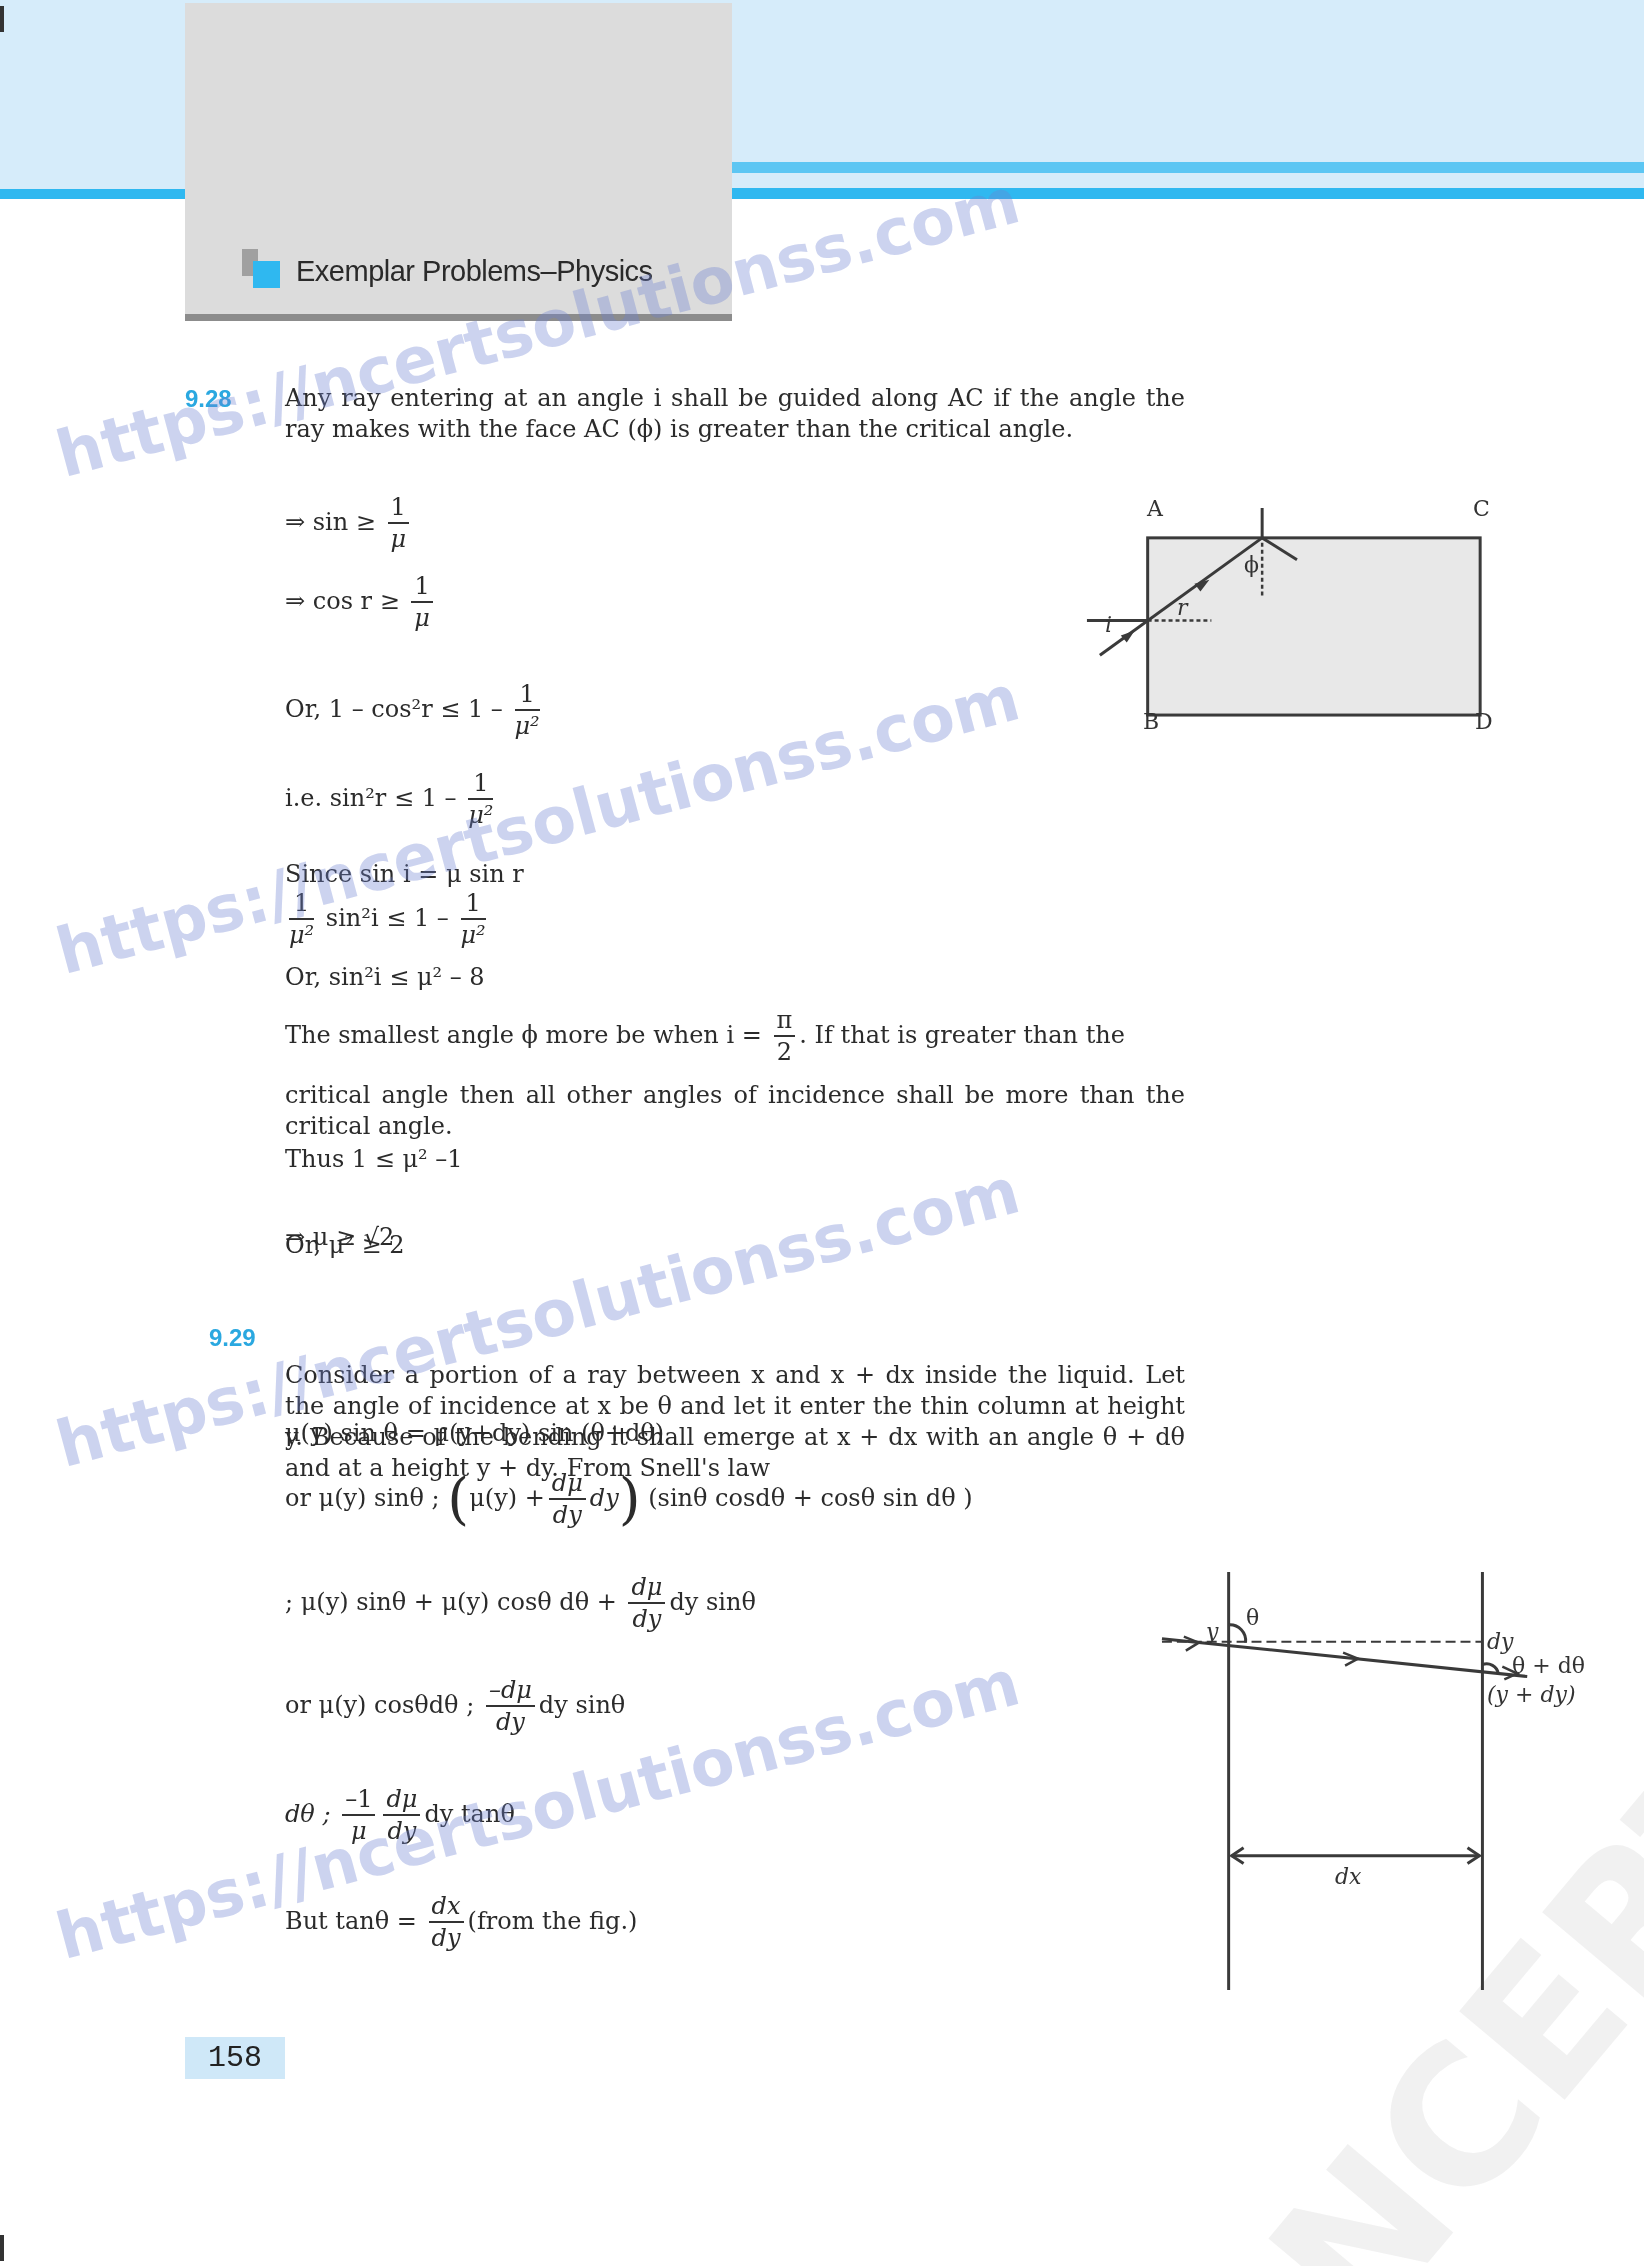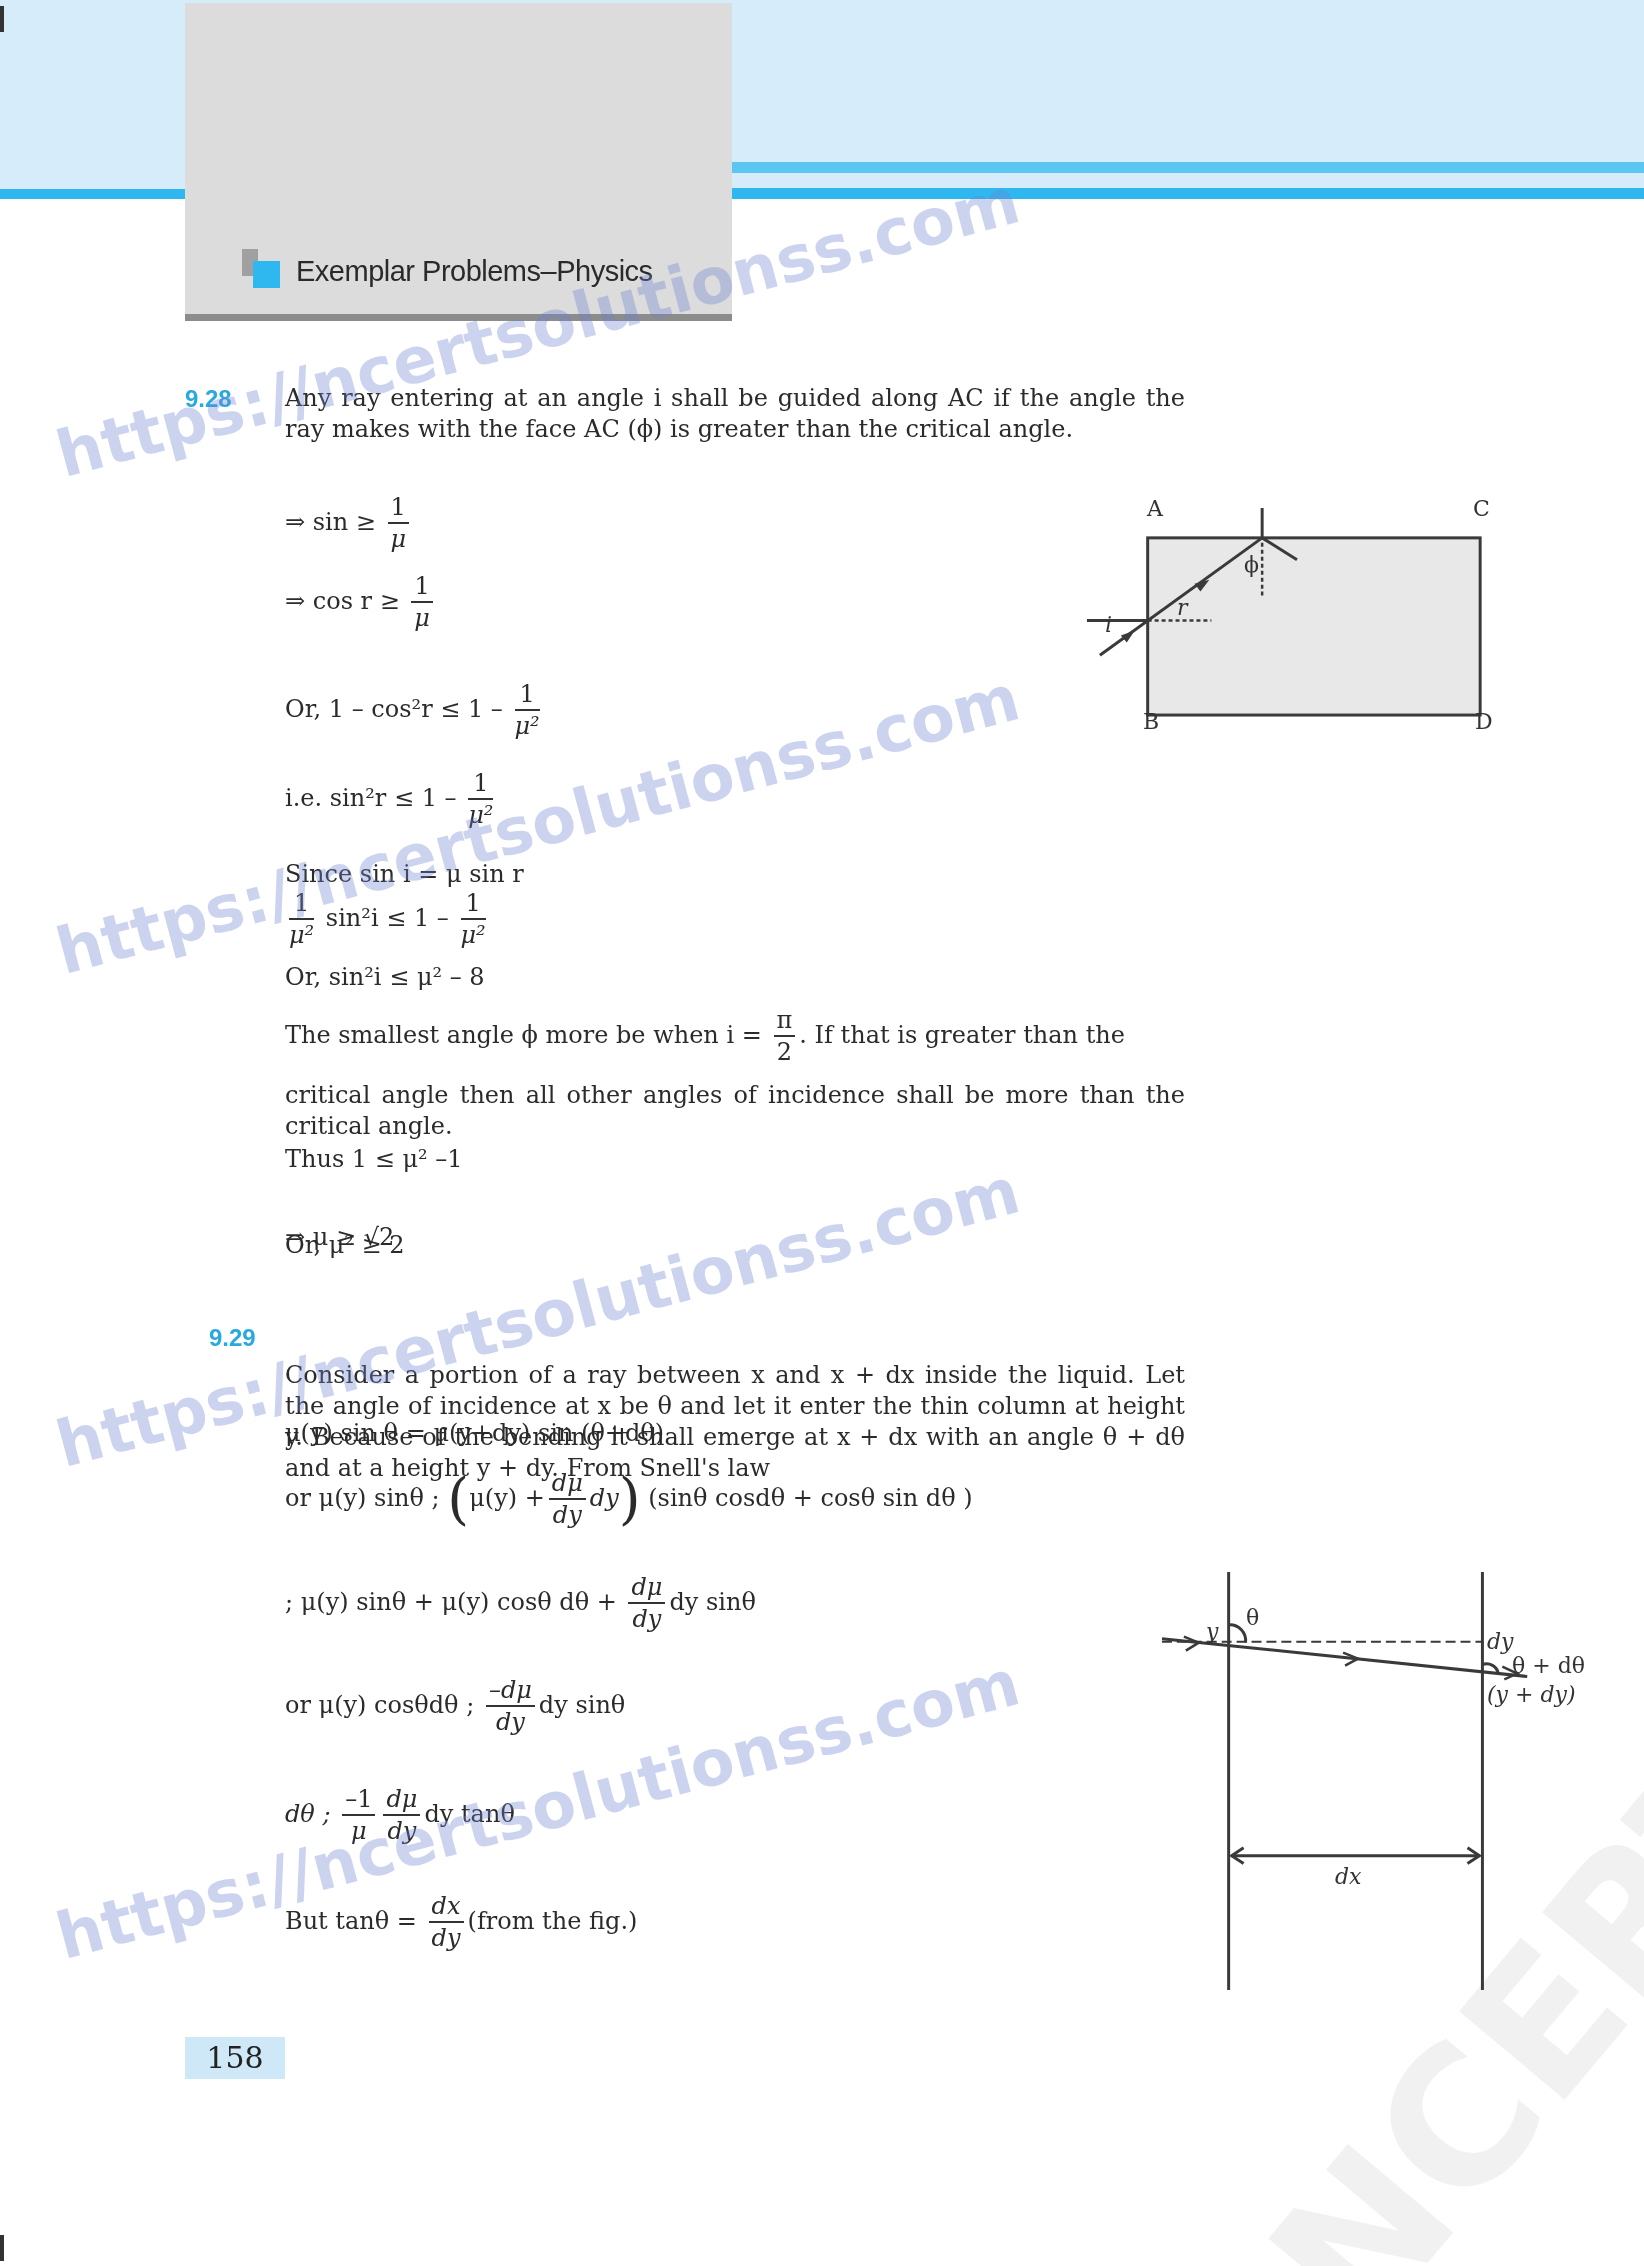--- a/index.html
+++ b/index.html
@@ -21,21 +21,21 @@
   .eq { font-size:24px; line-height:30px; white-space:nowrap; }
   .frac { display:inline-block; vertical-align:middle; text-align:center; margin:0 4px; }
   .frac .n { display:block; border-bottom:2px solid #333; padding:0 3px; line-height:30px; }
   .frac .d { display:block; line-height:30px; font-style:italic; }
   .it { font-style:italic; }
   .wm { font-family:"DejaVu Sans", sans-serif; font-weight:bold; color:rgba(110,130,210,0.35); font-size:64px;
         transform-origin:left bottom; transform:rotate(-15deg); white-space:nowrap; }
   .wm-big { font-family:"DejaVu Sans", sans-serif; font-weight:bold; color:rgba(180,180,180,0.18); font-size:189px;
         transform:rotate(-50deg); white-space:nowrap; }
   .pagenum { left:185px; top:2037px; width:100px; height:42px; background:#cfe8f8; font-size:30px;
-             text-align:center; line-height:42px; color:#222; }
+             text-align:center; line-height:42px; color:#222;font-family:Liberation Mono, monospace; }
   .lbl { font-size:22px; color:#333; }
 </style>
 </head>
 <body>
 
 <div class="abs band"></div>
 <div class="abs line-left"></div>
 <div class="abs line-right1"></div>
 <div class="abs line-right2"></div>
 <div class="abs greyblock"></div>

